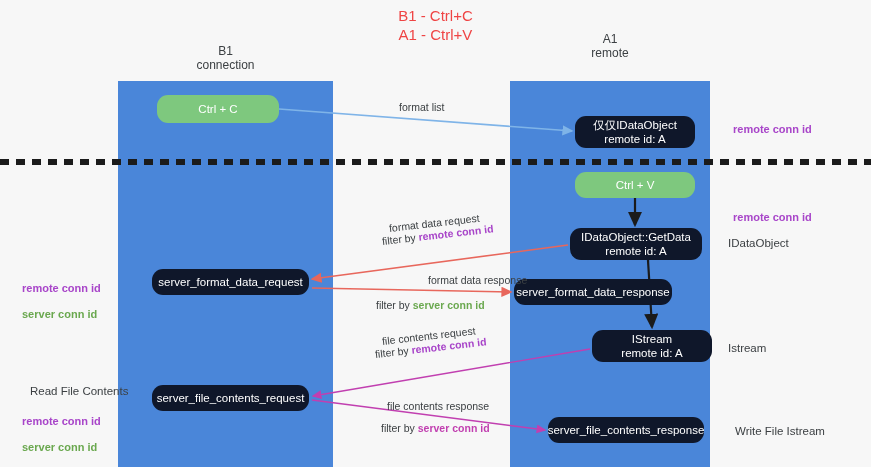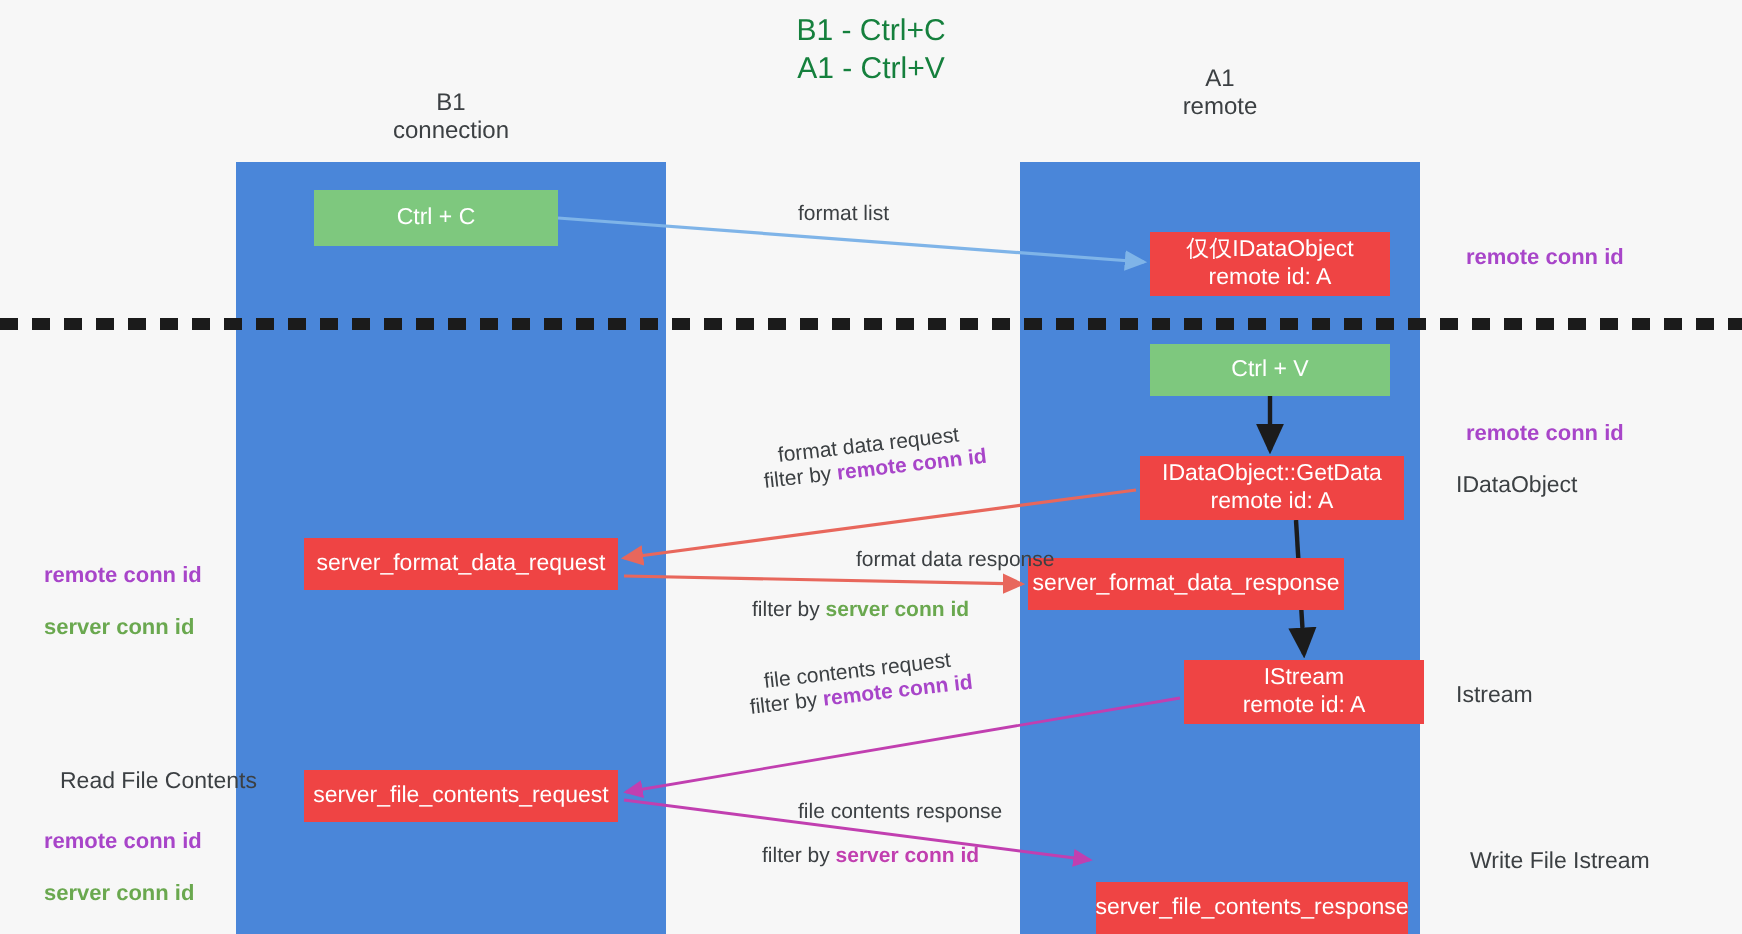--- a/index.html
+++ b/index.html
@@ -16,51 +16,51 @@
   .lane{position:absolute;background:#4a86d9;}
   #lane-b1{left:118px;top:81px;width:215px;height:386px;}
   #lane-a1{left:510px;top:81px;width:562px;height:386px;}
 
   
   #right-gutter{position:absolute;left:710px;top:81px;width:161px;height:386px;background:#f7f7f7;}
 
   
   #title{
     position:absolute;left:0;top:6px;width:871px;
-    text-align:center;font-size:15px;line-height:19px;color:#15803d;
+    text-align:center;font-size:15px;line-height:19px;color:#ef4444;
     white-space:pre-line;
   }
 
   
   .col-head{
     position:absolute;text-align:center;font-size:12px;line-height:14px;
     color:#3c4043;white-space:pre-line;
   }
   #head-b1{left:118px;top:44px;width:215px;}
   #head-a1{left:510px;top:32px;width:200px;}
 
   
   .box{
     position:absolute;box-sizing:border-box;
     display:flex;align-items:center;justify-content:center;
     text-align:center;color:#ffffff;font-size:11.5px;line-height:14px;
-    white-space:pre-line;padding:4px 4px;
+    white-space:pre-line;padding:4px 4px;border-radius:11px;
   }
   .green{background:#7ec87e;}
-  .orange{background:#ef4444;}
+  .orange{background:#0f172a;}
 
   #box-ctrlc{left:157px;top:95px;width:122px;height:28px;}
   #box-idataobject{left:575px;top:116px;width:120px;height:32px;}
   #box-ctrlv{left:575px;top:172px;width:120px;height:26px;}
   #box-getdata{left:570px;top:228px;width:132px;height:32px;}
   #box-fmt-req{left:152px;top:269px;width:157px;height:26px;}
   #box-fmt-resp{left:514px;top:279px;width:158px;height:26px;}
   #box-istream{left:592px;top:330px;width:120px;height:32px;}
   #box-file-req{left:152px;top:385px;width:157px;height:26px;}
-  #box-file-resp{left:548px;top:417px;width:156px;height:26px;margin-top:24px;}
+  #box-file-resp{left:548px;top:417px;width:156px;height:26px;}
 
   
   .side-label{position:absolute;font-size:11.5px;line-height:14px;color:#3c4043;white-space:pre-line;}
   #lbl-dataobject{left:728px;top:236px;}
   #lbl-istream{left:728px;top:341px;}
   #lbl-write{left:735px;top:424px;}
   #lbl-read{left:30px;top:384px;}
 
   .conn-label{position:absolute;font-size:11px;line-height:13px;font-weight:bold;white-space:pre-line;}
   .purple{color:#a845c9;}
@@ -76,21 +76,21 @@
   .flow .g{color:#6aa84f;font-weight:bold;}
   .flow .m{color:#c13fb0;font-weight:bold;}
 
   #flow-formatlist{left:399px;top:100px;}
   #flow-fdreq1{left:389px;top:221px;transform:rotate(-6.5deg);transform-origin:left center;}
   #flow-fdreq2{left:382px;top:234px;transform:rotate(-6.5deg);transform-origin:left center;}
   #flow-fdresp1{left:382px;top:273px;margin-left:46px;}
   #flow-fdresp2{left:376px;top:298px;}
   #flow-fcreq1{left:382px;top:334px;transform:rotate(-6.5deg);transform-origin:left center;}
   #flow-fcreq2{left:375px;top:347px;transform:rotate(-6.5deg);transform-origin:left center;}
-  #flow-fcresp1{left:399px;top:399px;text-align:right;}
+  #flow-fcresp1{left:387px;top:399px;text-align:right;}
   #flow-fcresp2{left:381px;top:421px;}
 
   
   #divider{
     position:absolute;left:0;top:159px;width:871px;height:6px;
     background:repeating-linear-gradient(to right,#1b1b1b 0px,#1b1b1b 9px,transparent 9px,transparent 16px);
   }
 
   
   #arrows{position:absolute;left:0;top:0;width:871px;height:467px;pointer-events:none;}

